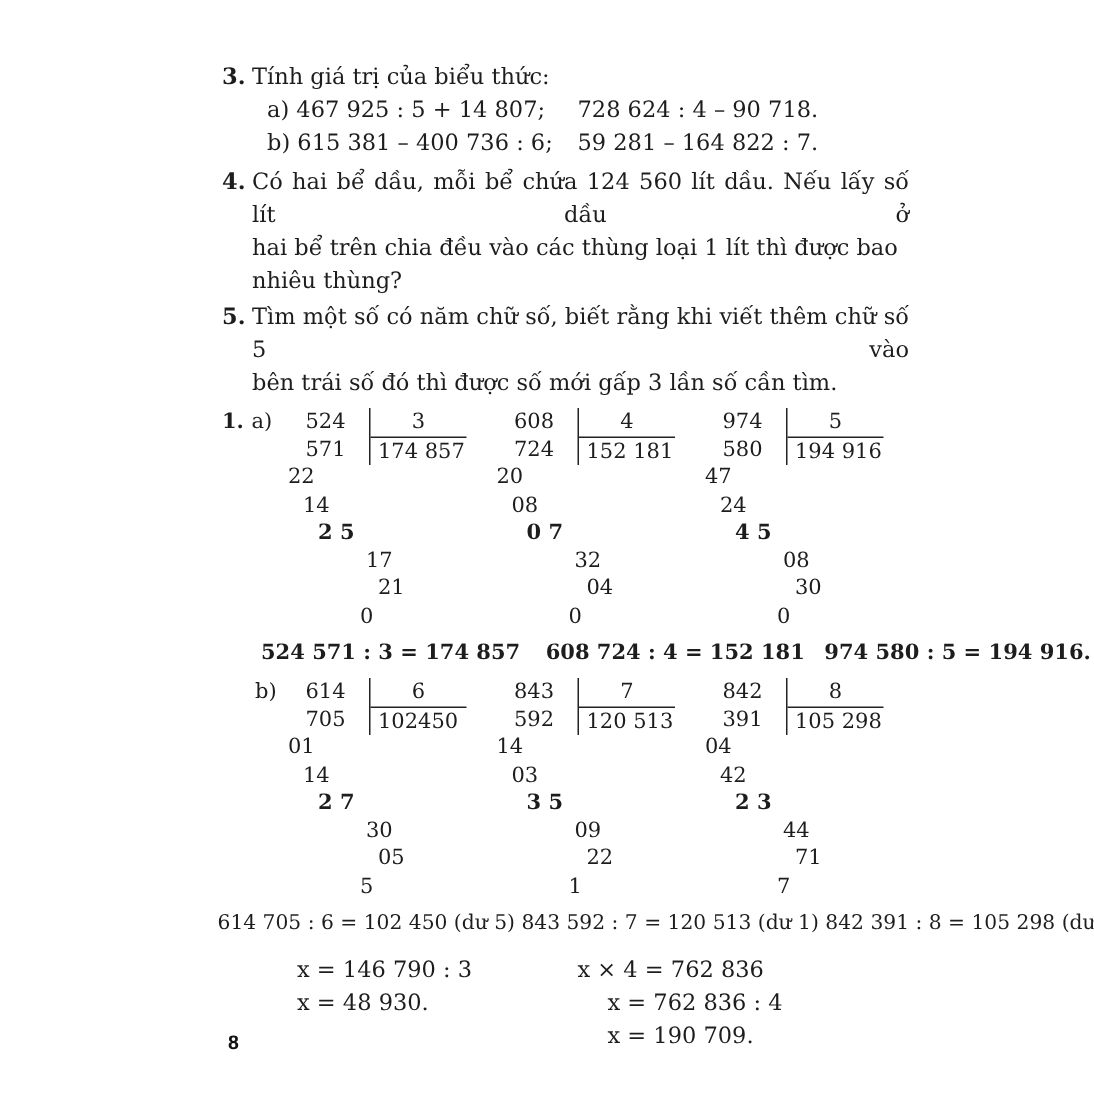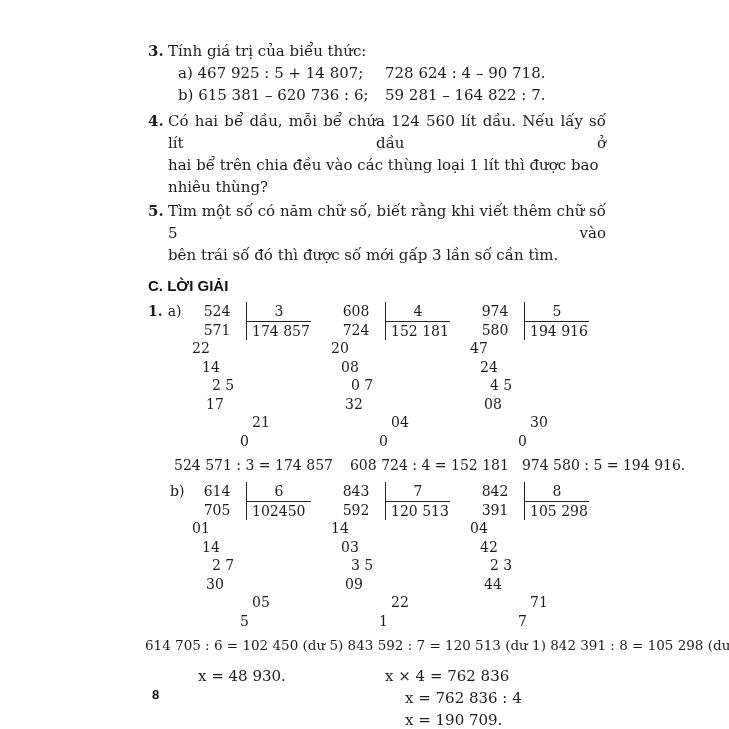--- a/index.html
+++ b/index.html
@@ -23,28 +23,28 @@
   
   .divrow{display:flex;margin-top:6px;font-size:14px;line-height:18.5px;}
   .divlabel{width:42px;flex:0 0 42px;}
   .divlabel .num{font-weight:bold;}
   .divlabel .sub{margin-left:5px;}
   .divlabel .sub-only{margin-left:22px;}
   .division{width:139px;flex:0 0 139px;display:flex;align-items:flex-start;}
   .dv-left{width:56px;flex:0 0 56px;}
   .dv-dividend{text-align:center;padding-right:2px;}
   .dv-step{text-align:left;}
-  .s1{margin-left:2px;}.s2{margin-left:12px;}.s3{margin-left:22px;}
-  .s4{margin-left:16px;}.s5{margin-left:62px;}.s6{margin-left:56px;text-align:right;width:0;}
+  .s1{margin-left:2px;}.s2{margin-left:12px;}.s3{margin-left:22px;font-weight:bold;}
+  .s4{margin-left:54px;}.s5{margin-left:62px;}.s6{margin-left:56px;text-align:right;width:0;}
   .s6{width:auto;margin-left:50px;}
   .dv-right{border-left:1.4px solid #222;width:64px;flex:0 0 64px;}
   .dv-divisor{border-bottom:1.4px solid #222;text-align:center;}
   .dv-quotient{padding-left:5px;white-space:nowrap;}
   
-  .resa{display:flex;margin-top:7px;margin-bottom:9px;font-size:14px;white-space:nowrap;}
+  .resa{display:flex;margin-top:7px;margin-bottom:9px;font-size:14px;white-space:nowrap;font-weight:bold;}
   .resa span:nth-child(1){margin-left:26px;}
   .resa span:nth-child(2){margin-left:17px;}
   .resa span:nth-child(3){margin-left:13px;}
   .resb{margin-top:7px;margin-bottom:12px;font-size:13.5px;white-space:nowrap;margin-left:-3px;}
   
   .ex2{display:flex;}
   .excol-left{width:237px;flex:0 0 237px;}
   .exline{line-height:22px;white-space:nowrap;}
   .exline .num{font-weight:bold;}
   .ind-a{margin-left:50px;}
@@ -58,41 +58,40 @@
 
   <div class="prob">
     <span class="pnum">3.</span>
     <span class="ptext">Tính giá trị của biểu thức:</span>
   </div>
   <div class="p3row">
     <span class="p3left">a) 467 925 : 5 + 14 807;</span>
     <span>728 624 : 4 – 90 718.</span>
   </div>
   <div class="p3row">
-    <span class="p3left">b) 615 381 – 620 736 : 6;</span>
+    <span class="p3left">b) 615 381 – 400 736 : 6;</span>
     <span>59 281 – 164 822 : 7.</span>
   </div>
 
   <div class="prob p4">
     <span class="pnum">4.</span>
     <span class="ptext">
       <span class="jline" style="display:block;">Có hai bể dầu, mỗi bể chứa 124 560 lít dầu. Nếu lấy số lít dầu ở</span>
       <span style="display:block;">hai bể trên chia đều vào các thùng loại 1 lít thì được bao nhiêu thùng?</span>
     </span>
   </div>
 
   <div class="prob p5">
     <span class="pnum">5.</span>
     <span class="ptext">
       <span class="jline" style="display:block;">Tìm một số có năm chữ số, biết rằng khi viết thêm chữ số 5 vào</span>
       <span style="display:block;">bên trái số đó thì được số mới gấp 3 lần số cần tìm.</span>
     </span>
   </div>
 
-  <div class="heading">C. LỜI GIẢI</div>
 
   <div class="divrow">
     <div class="divlabel">
       <span class="num">1.</span><span class="sub">a)</span>
     </div>
 
     <div class="division">
       <div class="dv-left">
         <div class="dv-dividend">524 571</div>
         <div class="dv-step s1">22</div>
@@ -198,20 +197,21 @@
         <div class="dv-divisor">8</div>
         <div class="dv-quotient">105 298</div>
       </div>
     </div>
   </div>
 
   <div class="resb">614 705 : 6 = 102 450 (dư 5) 843 592 : 7 = 120 513 (dư 1) 842 391 : 8 = 105 298 (dư 7).</div>
 
   <div class="ex2">
     <div class="excol-left">
+      <div class="exline ind-a"><span>x = 146 790 : 3</span></div>
       <div class="exline ind-a"><span>x = 48 930.</span></div>
 
     </div>
     <div>
       <div class="exline"><span>x × 4 = 762 836</span></div>
       <div class="exline ind-r1"><span>x = 762 836 : 4</span></div>
       <div class="exline ind-r1"><span>x = 190 709.</span></div>
 
     </div>
   </div>

